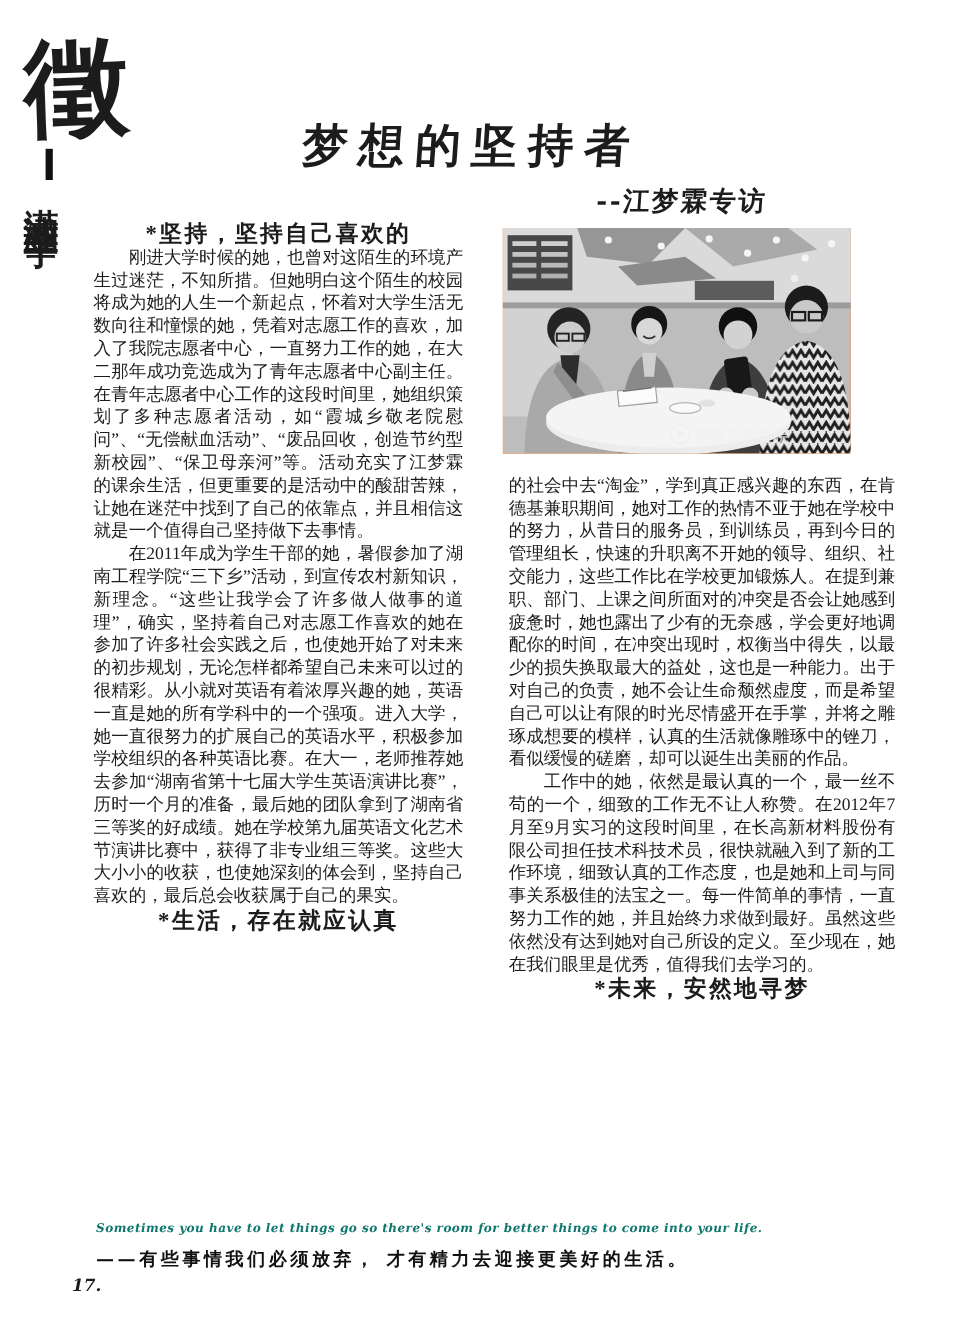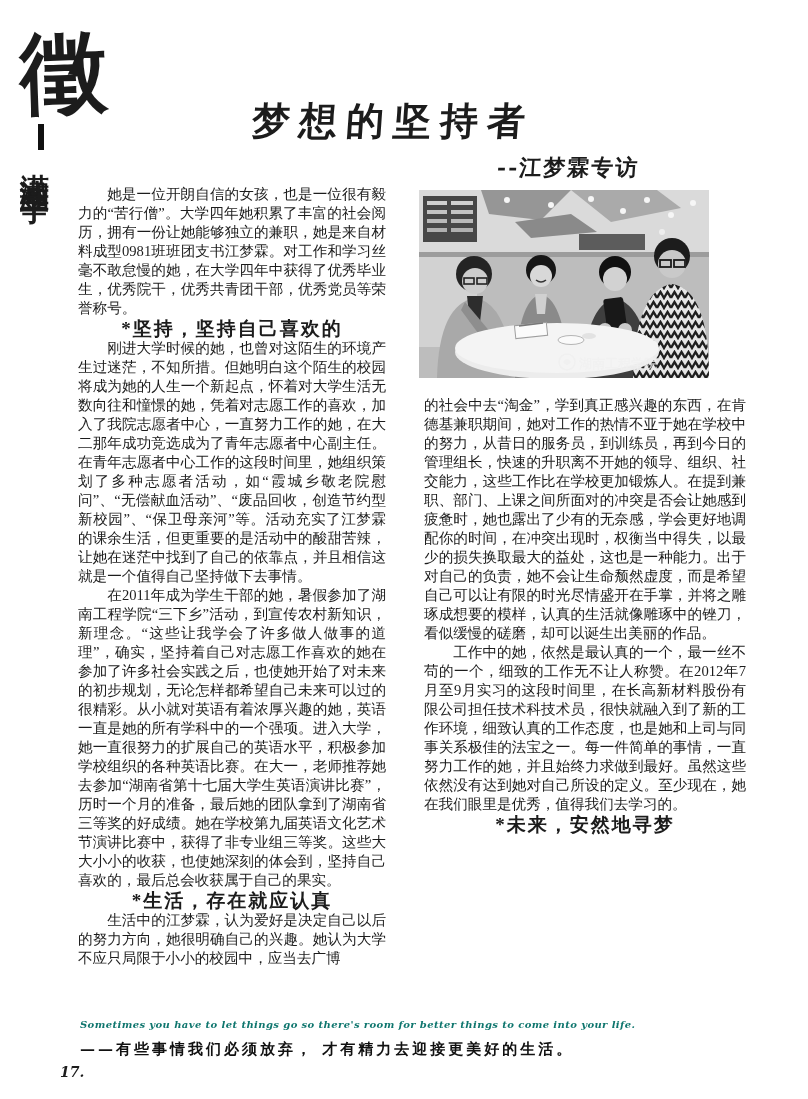--- a/index.html
+++ b/index.html
@@ -158,26 +158,24 @@
 
     <g opacity="0.75">
       <circle cx="148" cy="172" r="8" fill="none" stroke="#efefef" stroke-width="1.6"></circle>
       <path d="M144 172 Q148 166 152 172 Q148 178 144 172" fill="#efefef"></path>
       <text x="160" y="178" font-size="13" font-weight="bold" fill="#f0f0f0" font-family="'DejaVu Serif',serif">湖南工程学院</text>
     </g>
   </svg>
 </div>
 
 <div class="col col-left">
-  <p>她是一位开朗自信的女孩，也是一位很有毅力的“苦行僧”。大学四年她积累了丰富的社会阅历，拥有一份让她能够独立的兼职，她是来自材料成型0981班班团支书江梦霖。对工作和学习丝毫不敢怠慢的她，在大学四年中获得了优秀毕业生，优秀院干，优秀共青团干部，优秀党员等荣誉称号。</p>
   <h3>*坚持，坚持自己喜欢的</h3>
   <p>刚进大学时候的她，也曾对这陌生的环境产生过迷茫，不知所措。但她明白这个陌生的校园将成为她的人生一个新起点，怀着对大学生活无数向往和憧憬的她，凭着对志愿工作的喜欢，加入了我院志愿者中心，一直努力工作的她，在大二那年成功竞选成为了青年志愿者中心副主任。在青年志愿者中心工作的这段时间里，她组织策划了多种志愿者活动，如“霞城乡敬老院慰问”、“无偿献血活动”、“废品回收，创造节约型新校园”、“保卫母亲河”等。活动充实了江梦霖的课余生活，但更重要的是活动中的酸甜苦辣，让她在迷茫中找到了自己的依靠点，并且相信这就是一个值得自己坚持做下去事情。</p>
   <p>在2011年成为学生干部的她，暑假参加了湖南工程学院“三下乡”活动，到宣传农村新知识，新理念。“这些让我学会了许多做人做事的道理”，确实，坚持着自己对志愿工作喜欢的她在参加了许多社会实践之后，也使她开始了对未来的初步规划，无论怎样都希望自己未来可以过的很精彩。从小就对英语有着浓厚兴趣的她，英语一直是她的所有学科中的一个强项。进入大学，她一直很努力的扩展自己的英语水平，积极参加学校组织的各种英语比赛。在大一，老师推荐她去参加“湖南省第十七届大学生英语演讲比赛”，历时一个月的准备，最后她的团队拿到了湖南省三等奖的好成绩。她在学校第九届英语文化艺术节演讲比赛中，获得了非专业组三等奖。这些大大小小的收获，也使她深刻的体会到，坚持自己喜欢的，最后总会收获属于自己的果实。</p>
   <h3>*生活，存在就应认真</h3>
-  <p>生活中的江梦霖，认为爱好是决定自己以后的努力方向，她很明确自己的兴趣。她认为大学不应只局限于小小的校园中，应当去广博</p>
 </div>
 
 <div class="col col-right">
   <p class="no-indent">的社会中去“淘金”，学到真正感兴趣的东西，在肯德基兼职期间，她对工作的热情不亚于她在学校中的努力，从昔日的服务员，到训练员，再到今日的管理组长，快速的升职离不开她的领导、组织、社交能力，这些工作比在学校更加锻炼人。在提到兼职、部门、上课之间所面对的冲突是否会让她感到疲惫时，她也露出了少有的无奈感，学会更好地调配你的时间，在冲突出现时，权衡当中得失，以最少的损失换取最大的益处，这也是一种能力。出于对自己的负责，她不会让生命颓然虚度，而是希望自己可以让有限的时光尽情盛开在手掌，并将之雕琢成想要的模样，认真的生活就像雕琢中的锉刀，看似缓慢的磋磨，却可以诞生出美丽的作品。</p>
   <p>工作中的她，依然是最认真的一个，最一丝不苟的一个，细致的工作无不让人称赞。在2012年7月至9月实习的这段时间里，在长高新材料股份有限公司担任技术科技术员，很快就融入到了新的工作环境，细致认真的工作态度，也是她和上司与同事关系极佳的法宝之一。每一件简单的事情，一直努力工作的她，并且始终力求做到最好。虽然这些依然没有达到她对自己所设的定义。至少现在，她在我们眼里是优秀，值得我们去学习的。</p>
   <h3>*未来，安然地寻梦</h3>
 </div>
 
 <div class="abs footer-en">Sometimes you have to let things go so there's room for better things to come into your life.</div>
 <div class="abs footer-cn">——有些事情我们必须放弃， 才有精力去迎接更美好的生活。</div>

